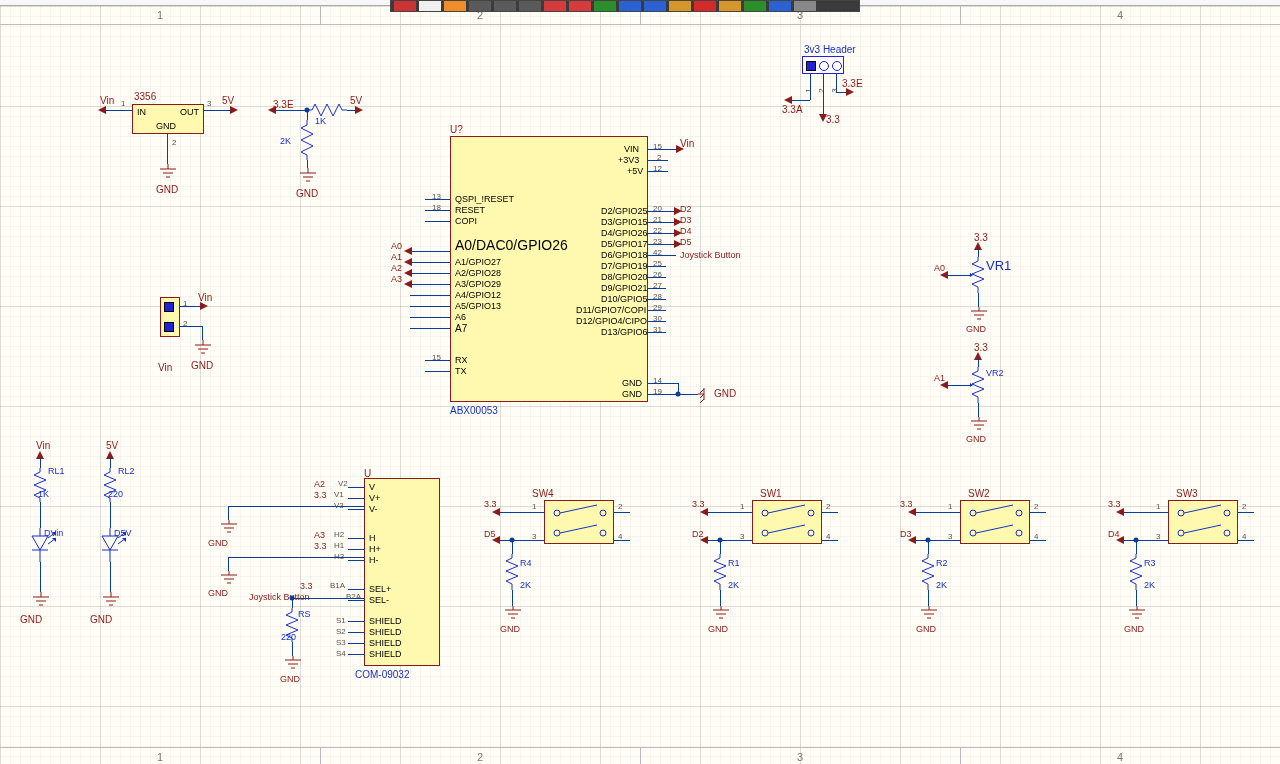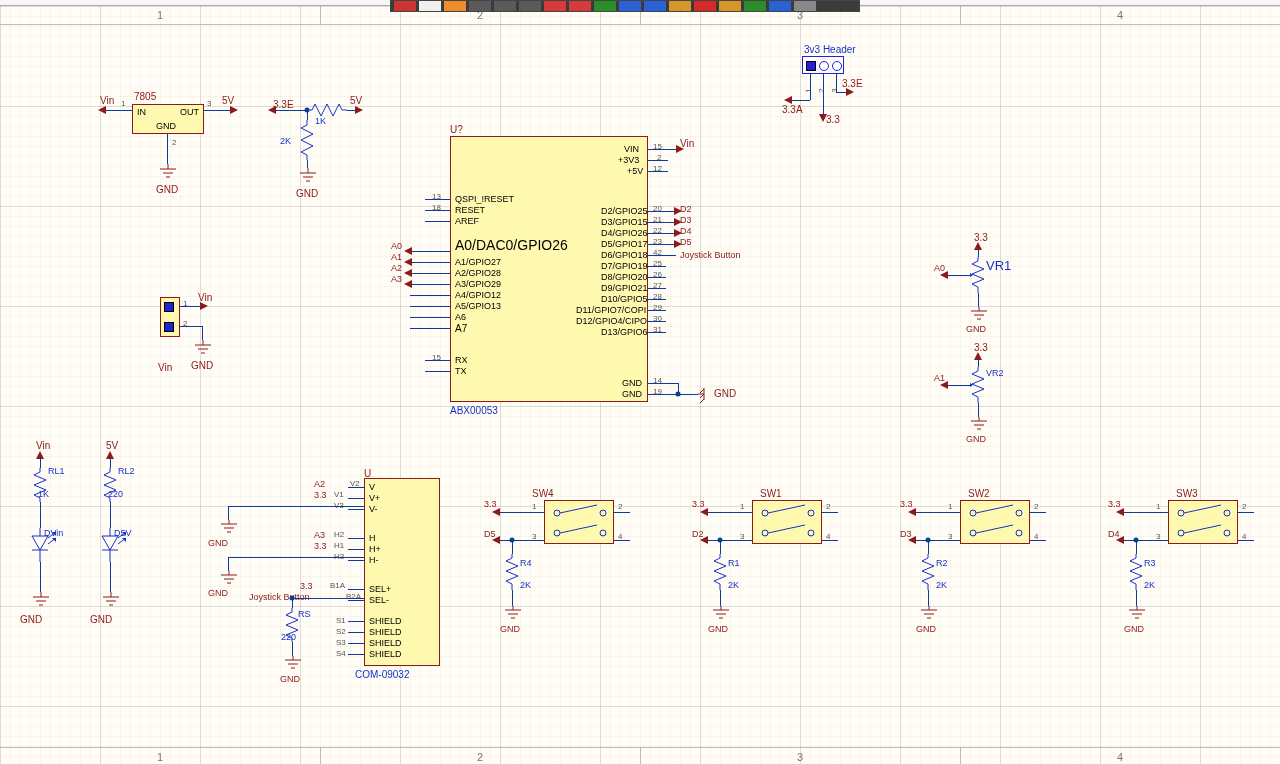--- a/index.html
+++ b/index.html
@@ -213,21 +213,21 @@
       <div class="seg" style="left:320px;width:320px">2</div>
       <div class="seg" style="left:640px;width:320px">3</div>
       <div class="seg" style="left:960px;width:320px">4</div>
     </div>
 
     <div class="comp" style="left:132px;top:98px;width:72px;height:30px">
       <div class="pinlbl" style="left:4px;top:2px">IN</div>
       <div class="pinlbl" style="right:4px;top:2px">OUT</div>
       <div class="pinlbl" style="left:23px;bottom:2px">GND</div>
     </div>
-    <div class="t brown" style="left:134px;top:85px">7805</div>
+    <div class="t brown" style="left:134px;top:85px">3356</div>
 
     <div class="t pinnum" style="left:121px;top:93px">1</div>
     <div class="t pinnum" style="left:207px;top:93px">3</div>
     <div class="t pinnum" style="left:172px;top:132px">2</div>
     <div class="wire" style="left:104px;top:104px;width:28px"></div>
     <svg style="position:absolute;left:98px;top:100px" width="8" height="8">
         <polygon points="8,0 8,8 0,4" fill="#8b1a1a"></polygon>
       </svg>
     <div class="t brown" style="left:100px;top:89px">Vin</div>
     <div class="wire" style="left:204px;top:104px;width:28px"></div>
@@ -405,21 +405,21 @@
         </svg>
     </div>
     <div class="t brown" style="left:90px;top:608px">GND</div>
 
     <div class="t brown" style="left:450px;top:118px">U?</div>
     <div class="comp" style="left:450px;top:130px;width:198px;height:266px"></div>
     <div class="t blue" style="left:450px;top:399px">ABX00053</div>
 
     <div class="t black" style="left:455px;top:188px;font-size:9px">QSPI_!RESET</div>
     <div class="t black" style="left:455px;top:199px;font-size:9px">RESET</div>
-    <div class="t black" style="left:455px;top:210px;font-size:9px">AREF</div>
+    <div class="t black" style="left:455px;top:210px;font-size:9px">COPI</div>
     <div class="t pinnum" style="left:432px;top:186px">13</div>
     <div class="t pinnum" style="left:432px;top:197px">18</div>
 
     <div class="wire" style="left:425px;top:193px;width:25px"></div>
     <div class="wire" style="left:425px;top:204px;width:25px"></div>
     <div class="wire" style="left:425px;top:215px;width:25px"></div>
 
     <div id="mcu-left-analog">
         <div class="t black" style="left:455px;top:231px;font-size:14px">A0/DAC0/GPIO26</div>
         <div class="wire" style="left:410px;top:245px;width:40px"></div>
@@ -575,21 +575,21 @@
         <div class="wire" style="left:348px;top:615px;width:16px"></div>
         <div class="t black" style="left:369px;top:621px;font-size:9px">SHIELD</div>
         <div class="wire" style="left:348px;top:626px;width:16px"></div>
         <div class="t black" style="left:369px;top:632px;font-size:9px">SHIELD</div>
         <div class="wire" style="left:348px;top:637px;width:16px"></div>
         <div class="t black" style="left:369px;top:643px;font-size:9px">SHIELD</div>
         <div class="wire" style="left:348px;top:648px;width:16px"></div>
       </div>
 
     <div class="t brown" style="left:314px;top:473px;font-size:9px">A2</div>
-    <div class="t pinnum" style="left:350px;top:473px">V2</div>
+    <div class="t pinnum" style="left:338px;top:473px">V2</div>
     <div class="t brown" style="left:314px;top:484px;font-size:9px">3.3</div>
     <div class="t pinnum" style="left:334px;top:484px">V1</div>
     <div class="t pinnum" style="left:334px;top:495px">V3</div>
     <div class="t brown" style="left:314px;top:524px;font-size:9px">A3</div>
     <div class="t pinnum" style="left:334px;top:524px">H2</div>
     <div class="t brown" style="left:314px;top:535px;font-size:9px">3.3</div>
     <div class="t pinnum" style="left:334px;top:535px">H1</div>
     <div class="t pinnum" style="left:334px;top:546px">H3</div>
     <div class="t brown" style="left:300px;top:575px;font-size:9px">3.3</div>
     <div class="t pinnum" style="left:330px;top:575px">B1A</div>

